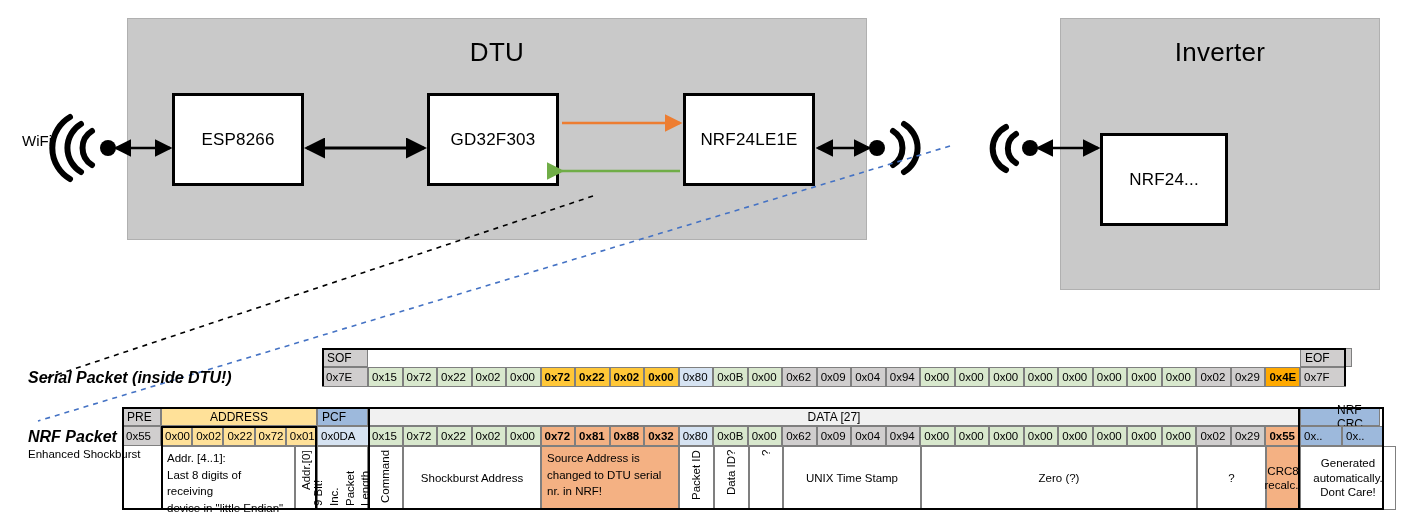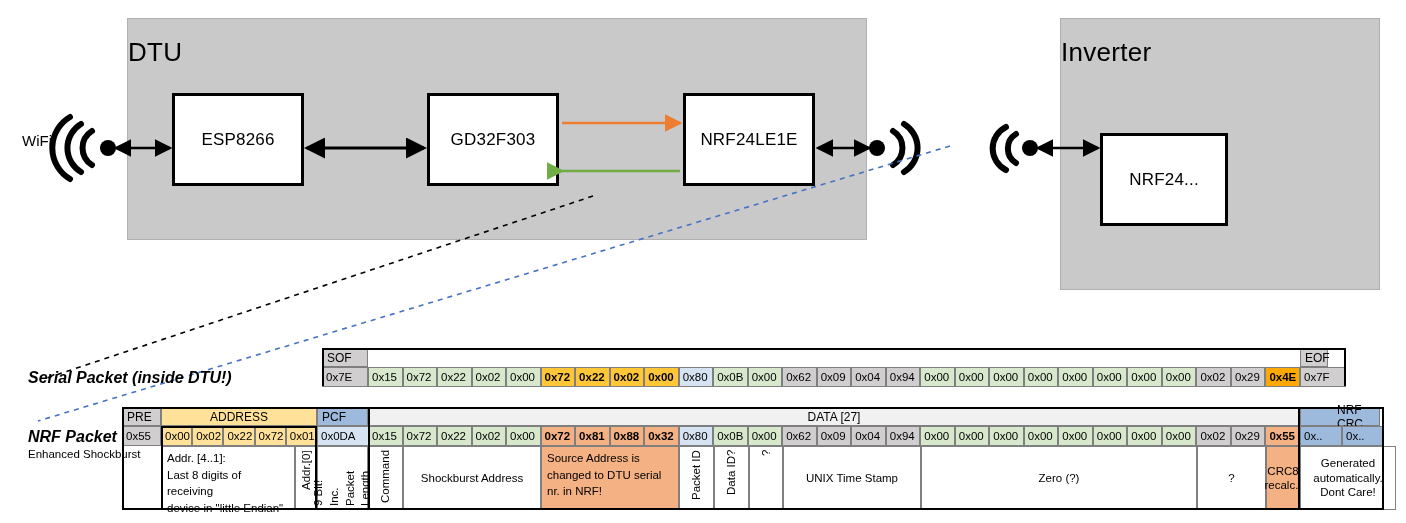--- a/index.html
+++ b/index.html
@@ -2,21 +2,21 @@
 <html><head>
 <meta charset="utf-8">
 <style>
   html,body{margin:0;padding:0;background:#fff;}
   body{width:1406px;height:523px;position:relative;
        font-family:"Liberation Sans",sans-serif;color:#000;overflow:hidden;}
   .abs{position:absolute;}
 
   
   .gbox{background:#c9c9c9;border:1px solid #b0b0b0;box-sizing:border-box;}
-  .gtitle{position:absolute;left:0;right:0;top:18px;text-align:left;
+  .gtitle{position:absolute;left:0;right:0;top:18px;text-align:center;
           font-size:26px;letter-spacing:.3px;}
   .chip{background:#fff;border:3px solid #000;box-sizing:border-box;
         display:flex;align-items:center;justify-content:center;
         font-size:17px;letter-spacing:.2px;}
   .wifi-label{font-size:15px;}
 
   svg.overlay{position:absolute;left:0;top:0;width:1406px;height:523px;
               pointer-events:none;overflow:visible;}
 
   
@@ -145,21 +145,21 @@
     <div class="cell" style="width: 34.52px; background: rgb(216, 232, 205);">0x00</div>
     <div class="cell" style="width: 34.52px; background: rgb(216, 232, 205);">0x00</div>
     <div class="cell" style="width: 34.52px; background: rgb(216, 232, 205);">0x00</div>
     <div class="cell" style="width: 34.52px; background: rgb(216, 232, 205);">0x00</div>
     <div class="cell" style="width: 34.52px; background: rgb(216, 232, 205);">0x00</div>
     <div class="cell" style="width: 34.52px; background: rgb(208, 206, 206);">0x02</div>
     <div class="cell" style="width: 34.52px; background: rgb(208, 206, 206);">0x29</div>
     <div class="cell b" style="width: 34.52px; background: rgb(255, 169, 0);">0x4E</div>
   </div>
 
-<div class="abs hdr" style="left:1300px;top:348px;width:28px;background:#D0CECE;">EOF</div>
+<div class="abs hdr" style="left:1300px;top:348px;width:52px;background:#D0CECE;">EOF</div>
 <div class="abs cell" style="left:1300px;top:367px;width:46px;background:#D0CECE;">0x7F</div>
 
 <div class="abs rowlabel" style="left:28px;top:428px;">NRF Packet</div>
 <div class="abs sublabel" style="left:28px;top:448px;">Enhanced Shockburst</div>
 
 <div class="abs hdr" style="left:122px;top:407px;width:39px;background:#D0CECE;">PRE</div>
 <div class="abs hdr ctr" style="left:161px;top:407px;width:156px;background:#FFE199;">ADDRESS</div>
 <div class="abs hdr" style="left:317px;top:407px;width:51px;background:#9DB9DC;">PCF</div>
 <div class="abs hdr ctr" style="left:368px;top:407px;width:932px;background:#F1F1F1;">DATA [27]</div>
 <div class="abs hdr ctr" style="left:1300px;top:407px;width:80px;background:#9DB9DC;padding-left:36px;">NRF CRC</div>

